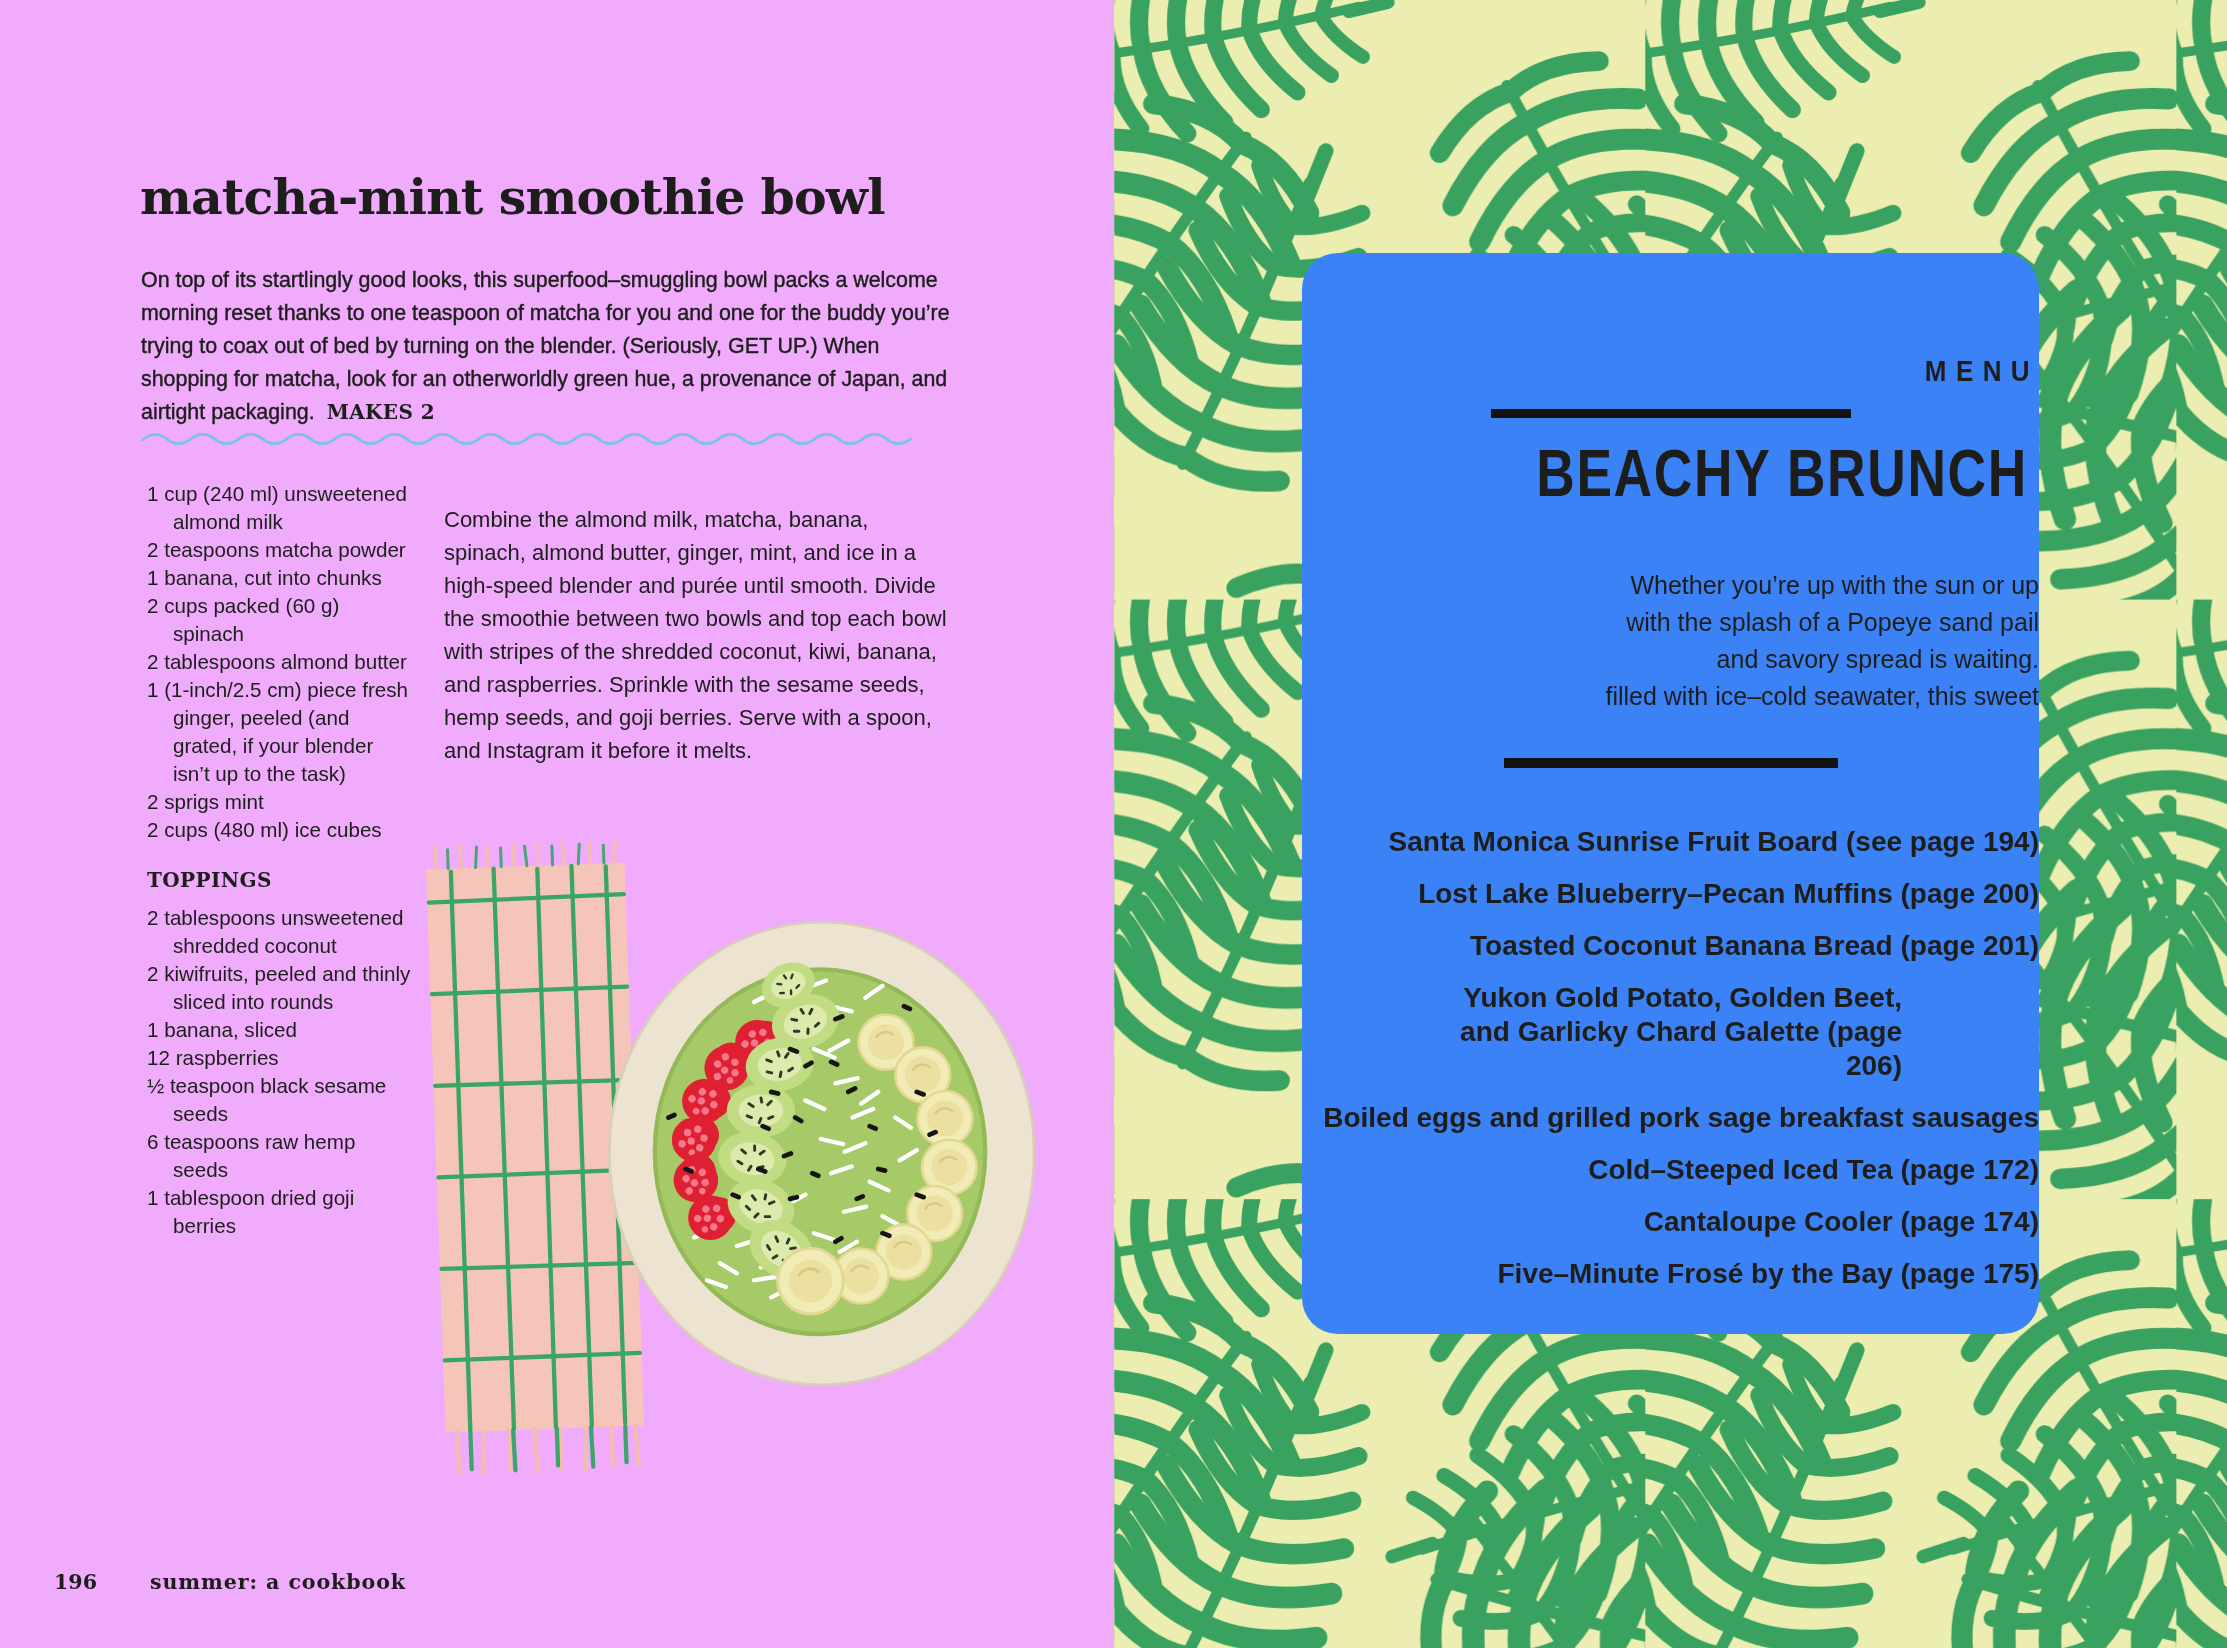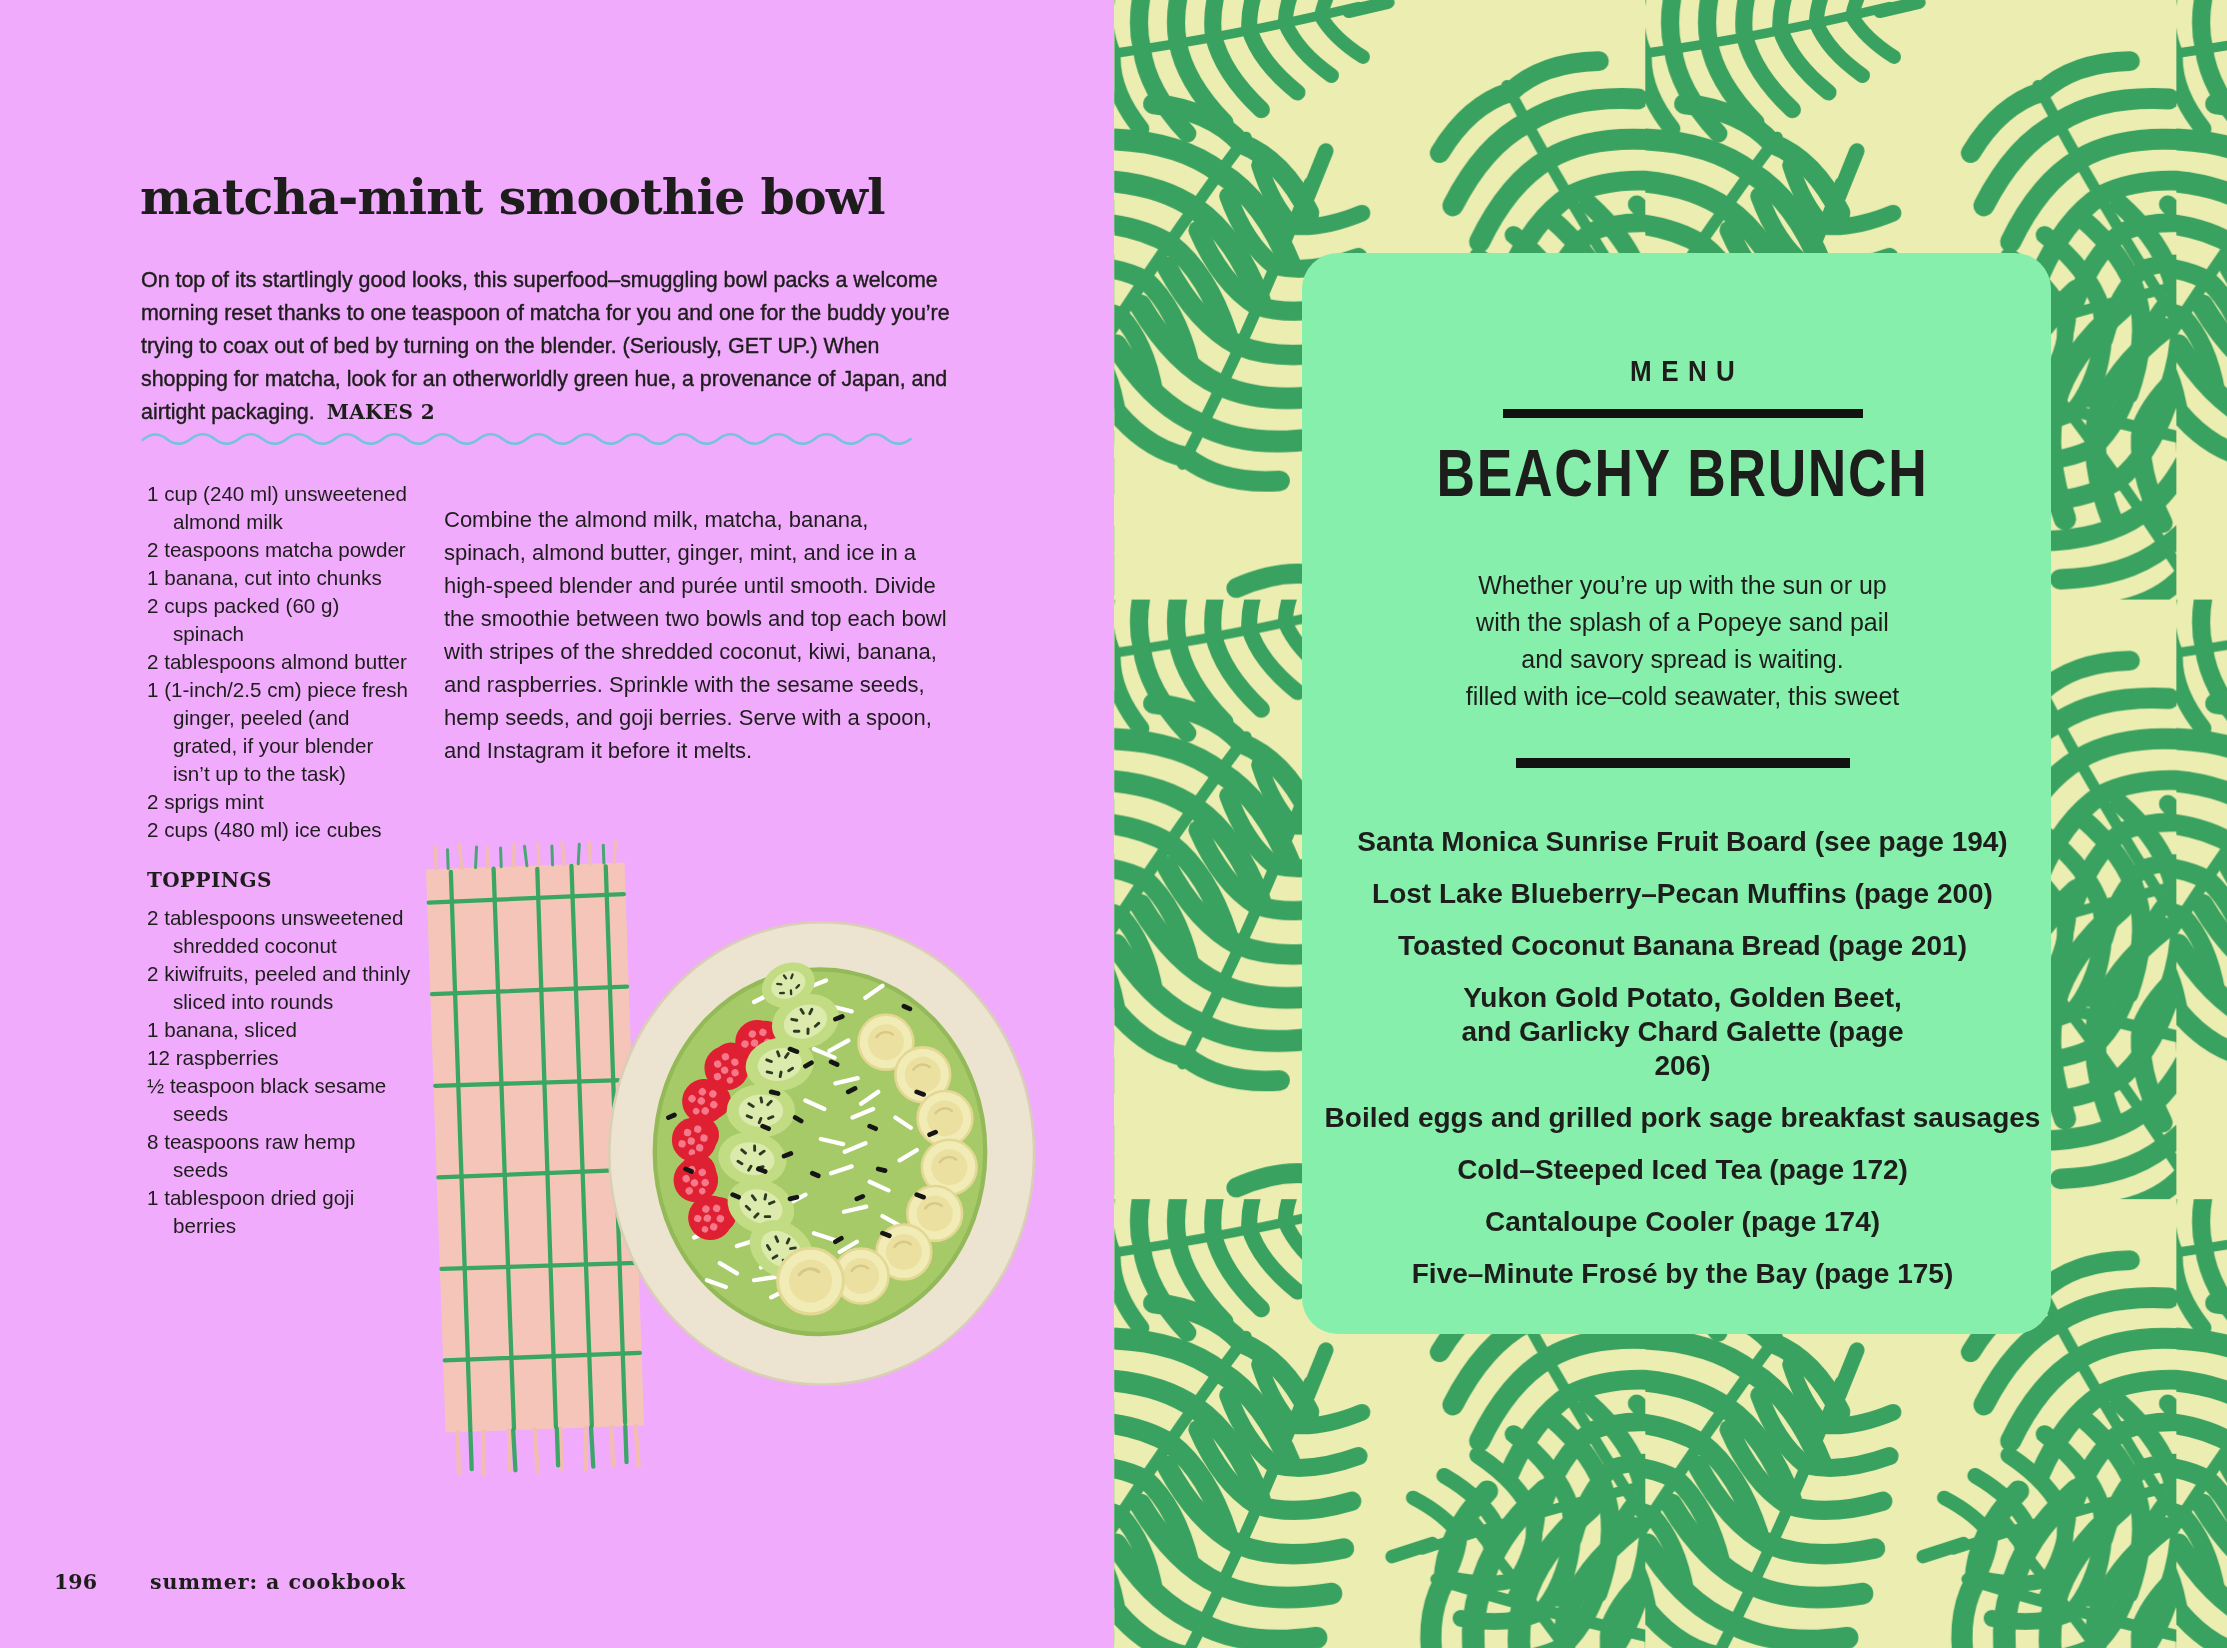--- a/index.html
+++ b/index.html
@@ -25,21 +25,21 @@
   .col-instructions{position:absolute;left:444px;top:481px;width:512px;
       font-size:22px;line-height:33px;}
   .illustration{position:absolute;left:403px;top:835px;}
   .footer{position:absolute;left:54px;top:1570px;font-family:"DejaVu Serif",serif;
       font-weight:700;font-size:20.6px;}
   .footer .book{margin-left:53px;letter-spacing:0.9px;margin-top:32px;}
 
   
   .pattern{position:absolute;left:0;top:0;}
   .menu-card{position:absolute;left:188px;top:253px;width:737px;height:1081px;
-      background:#86efac;border-radius:36px;text-align:center;padding-left:12px;}
+      background:#3b82f6;border-radius:36px;text-align:right;}
   .menu-label{margin:0;padding-top:96px;font-size:26px;font-weight:700;
       letter-spacing:9.4px;text-indent:9.4px;transform:scaleY(1.15);}
   .rule{height:9.4px;background:#121212;margin:0 auto;}
   .rule-1{width:360px;margin-top:29px;}
   .rule-2{width:334px;margin-top:43px;}
   .menu-title{margin:24px 0 0 0;font-size:55px;font-weight:700;letter-spacing:1.7px;
       line-height:63px;transform:scale(.97,1.22);}
   .menu-intro{margin-top:62px;font-size:25px;line-height:37px;font-weight:400;}
   .menu-list{list-style:none;margin:57px 0 0 0;padding:0;
       font-size:28px;font-weight:700;line-height:34px;}
@@ -74,21 +74,21 @@
         <li>2 sprigs mint</li>
         <li>2 cups (480 ml) ice cubes</li>
       </ul>
       <div class="toppings-header">TOPPINGS</div>
       <ul>
         <li>2 tablespoons unsweetened shredded coconut</li>
         <li>2 kiwifruits, peeled and thinly sliced into rounds</li>
         <li>1 banana, sliced</li>
         <li>12 raspberries</li>
         <li>½ teaspoon black sesame seeds</li>
-        <li>8 teaspoons raw hemp seeds</li>
+        <li>6 teaspoons raw hemp seeds</li>
         <li>1 tablespoon dried goji berries</li>
       </ul>
     </div>
 
     <p class="col-instructions">Combine the almond milk, matcha, banana, spinach, almond butter, ginger, mint, and ice in a high-speed blender and purée until smooth. Divide the smoothie between two bowls and top each bowl with stripes of the shredded coconut, kiwi, banana, and raspberries. Sprinkle with the sesame seeds, hemp seeds, and goji berries. Serve with a spoon, and Instagram it before it melts.</p>
 
     <svg class="illustration" width="685" height="685" viewBox="0 0 800 800">
       <defs>
         <g id="rasp">
           <circle r="26" fill="#df2033"></circle>

